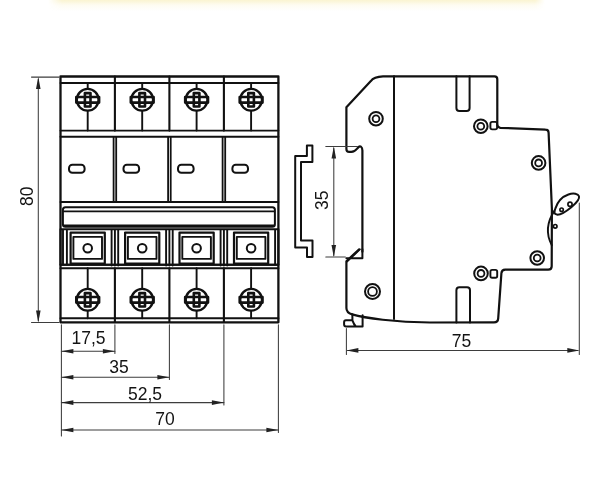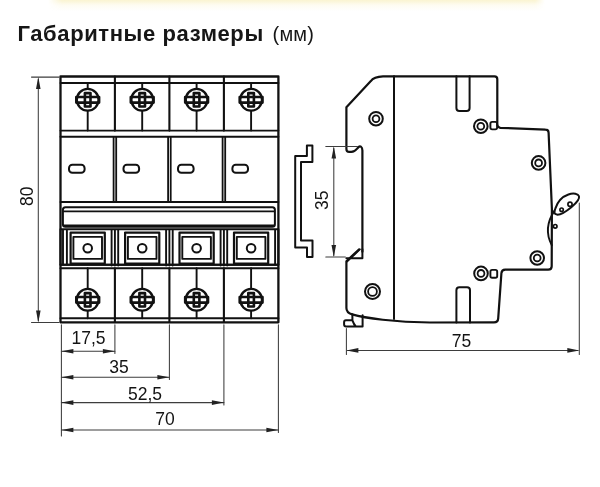--- a/index.html
+++ b/index.html
@@ -10,21 +10,20 @@
         -webkit-mask-image:linear-gradient(to right, transparent 0, #000 14px, #000 calc(100% - 10px), transparent 100%);
         mask-image:linear-gradient(to right, transparent 0, #000 14px, #000 calc(100% - 10px), transparent 100%);}
   .title{position:absolute;left:17.5px;top:23.4px;font-size:22px;line-height:1;letter-spacing:0.6px;color:#161616;white-space:nowrap;opacity:0.999;}
   .title .mm{font-size:20px;letter-spacing:0.2px;padding-left:3px;}
   .title b{font-weight:bold;}
 </style>
 </head>
 <body>
 <div class="page">
   <div class="ybar"></div>
-  <div class="title"><b>Габаритные размеры</b><span class="mm"> (мм)</span></div>
   <svg width="600" height="487" viewBox="0 0 600 487" style="position:absolute;left:0;top:0;" fill="none" stroke-linejoin="round" stroke-linecap="round">
     <defs>
       <g id="fscrew" stroke="#111">
         <circle cx="0" cy="0" r="10.9" stroke-width="2.3" fill="#fff"></circle>
         <rect x="-2.8" y="-6.7" width="5.6" height="13.4" stroke-width="2.6" fill="none"></rect>
         <rect x="-11.4" y="-2.8" width="22.8" height="5.6" stroke-width="2.6" fill="none"></rect>
       </g>
       <g id="sscrew" stroke="#111">
         <circle cx="0" cy="0" r="6.8" stroke-width="2" fill="#fff"></circle>
         <circle cx="0" cy="0" r="3.4" stroke-width="1.8" fill="none"></circle>

